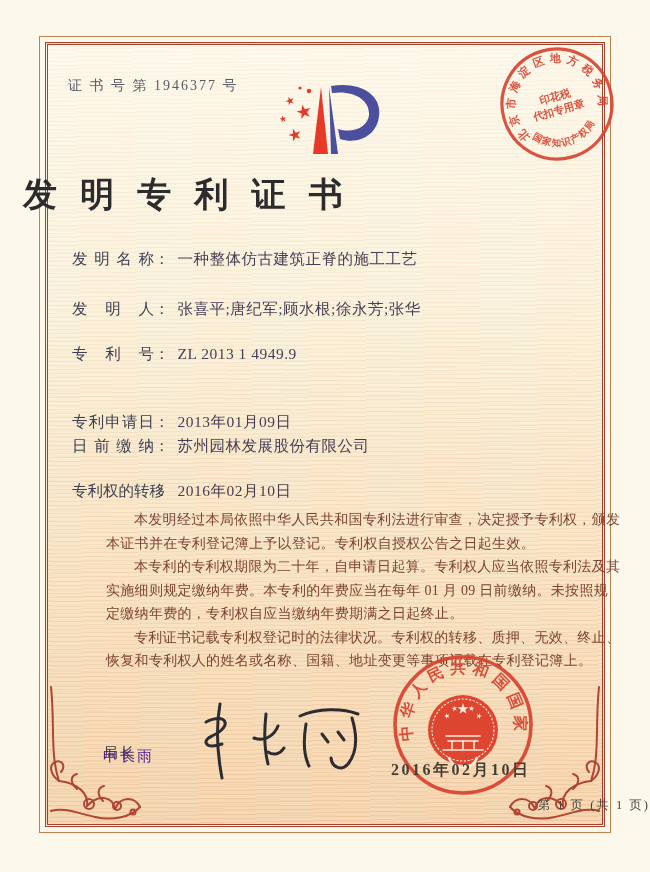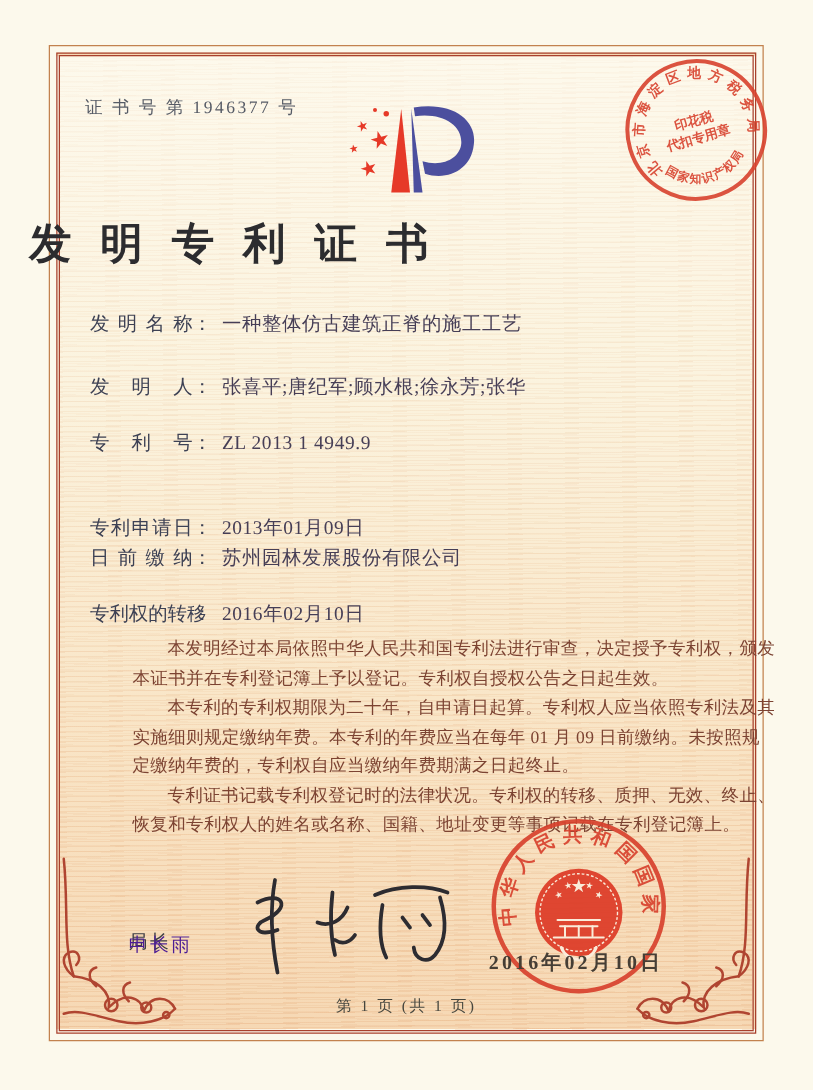--- a/index.html
+++ b/index.html
@@ -65,21 +65,21 @@
   .sig-title { position:absolute; left:103px; top:744px; font-size:15px; color:#3c3c44; letter-spacing:2px; }
   .sig-name  { position:absolute; left:103px; top:747px; font-size:15px; color:#4c1d95; letter-spacing:2px; }
   .sig-script { position:absolute; left:182px; top:692px; }
 
   .main-seal { position:absolute; left:390px; top:652px; opacity:.92; }
   .seal-date {
     position:absolute; left:391px; top:760px; z-index:5;
     font-size:16px; color:#463e35; letter-spacing:2.5px; font-weight:700;
   }
   .footer {
-    position:absolute; left:0; right:0; top:797px; text-align:center;
+    position:absolute; left:0; right:0; top:797px; text-align:right;
     font-size:12.5px; color:#46463e; letter-spacing:2px;
   }
 </style>
 </head>
 <body>
 
 <div class="page">
 
   <div class="frame-outer"></div>
   <div class="frame-inner"></div>

